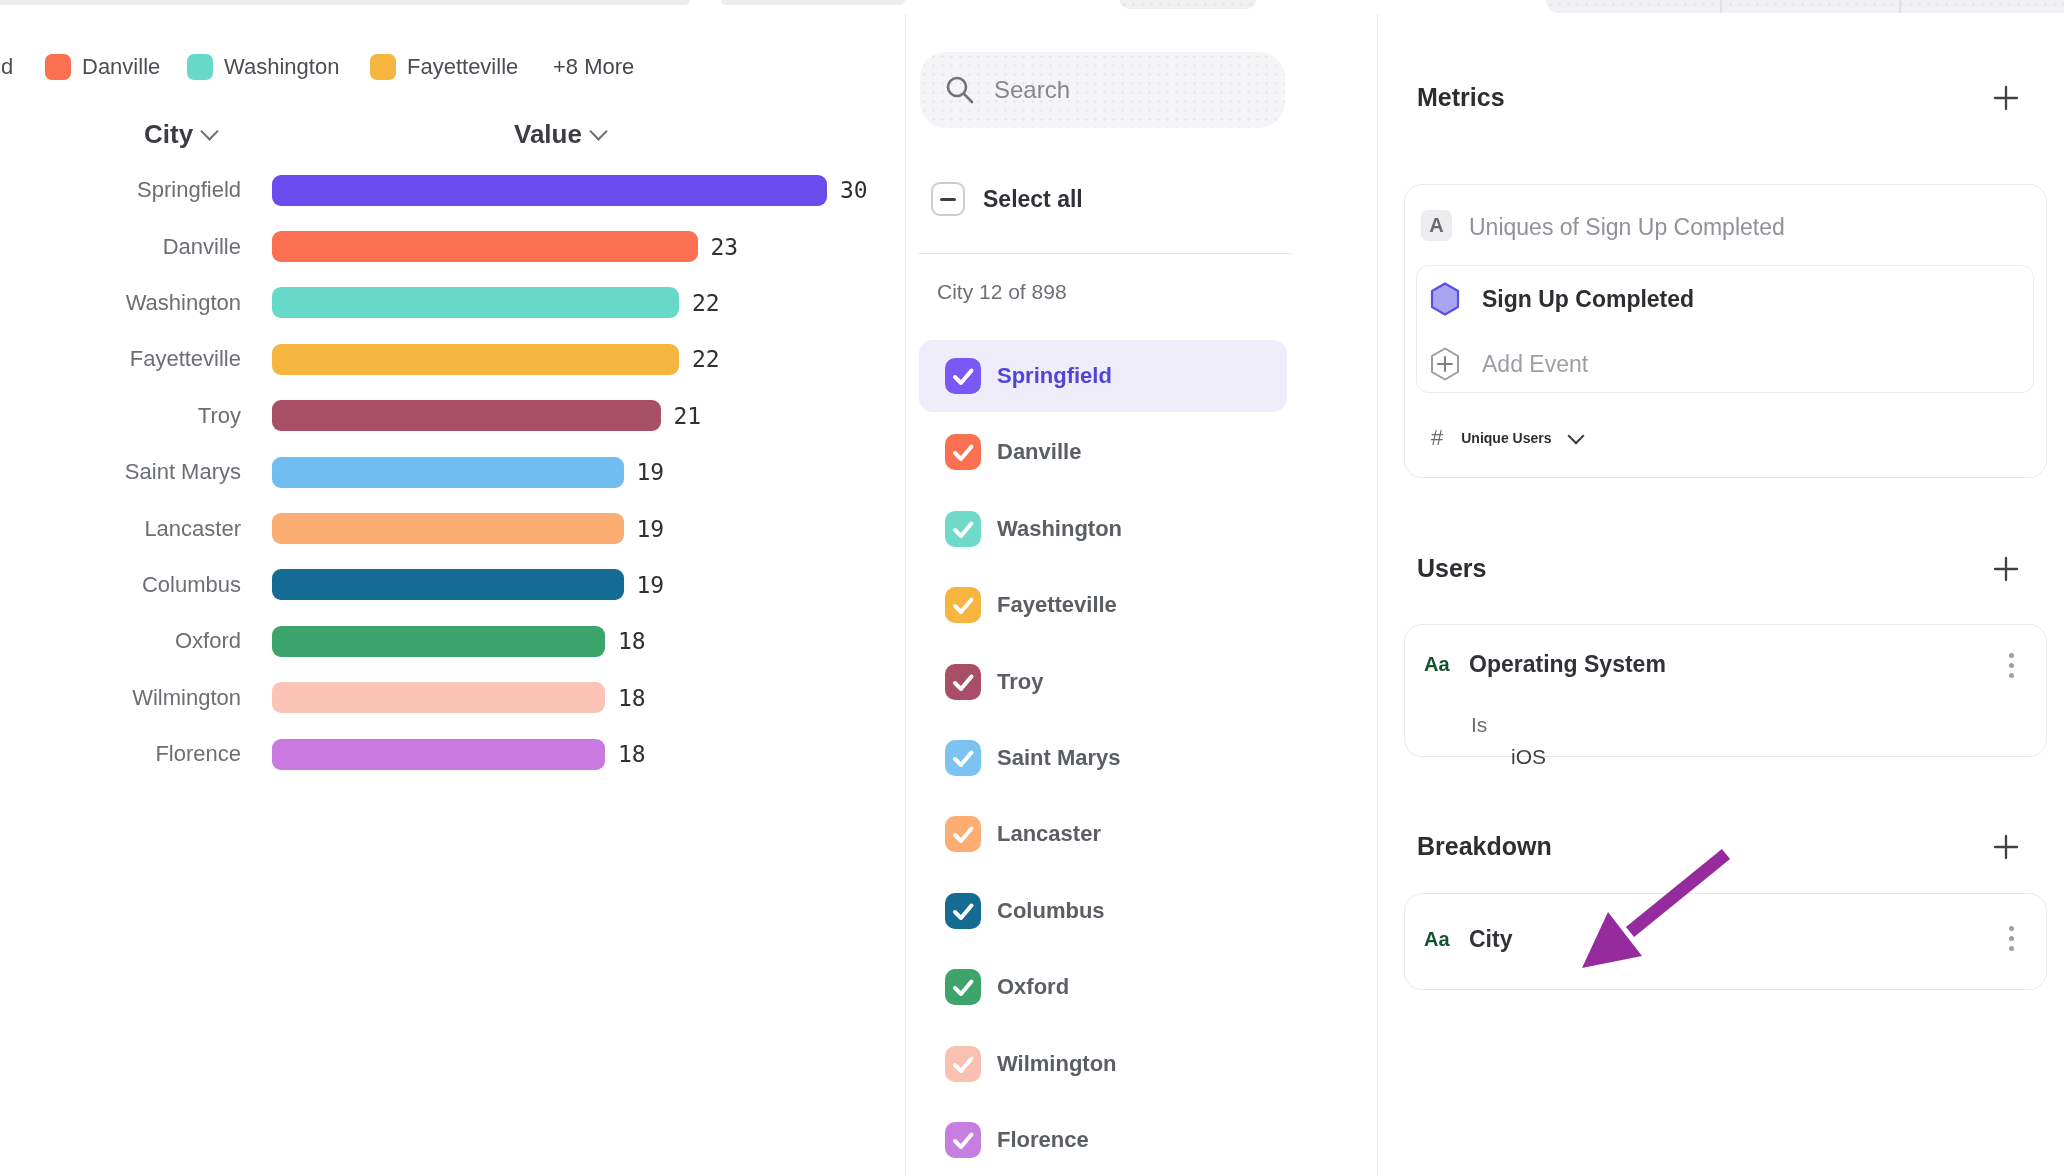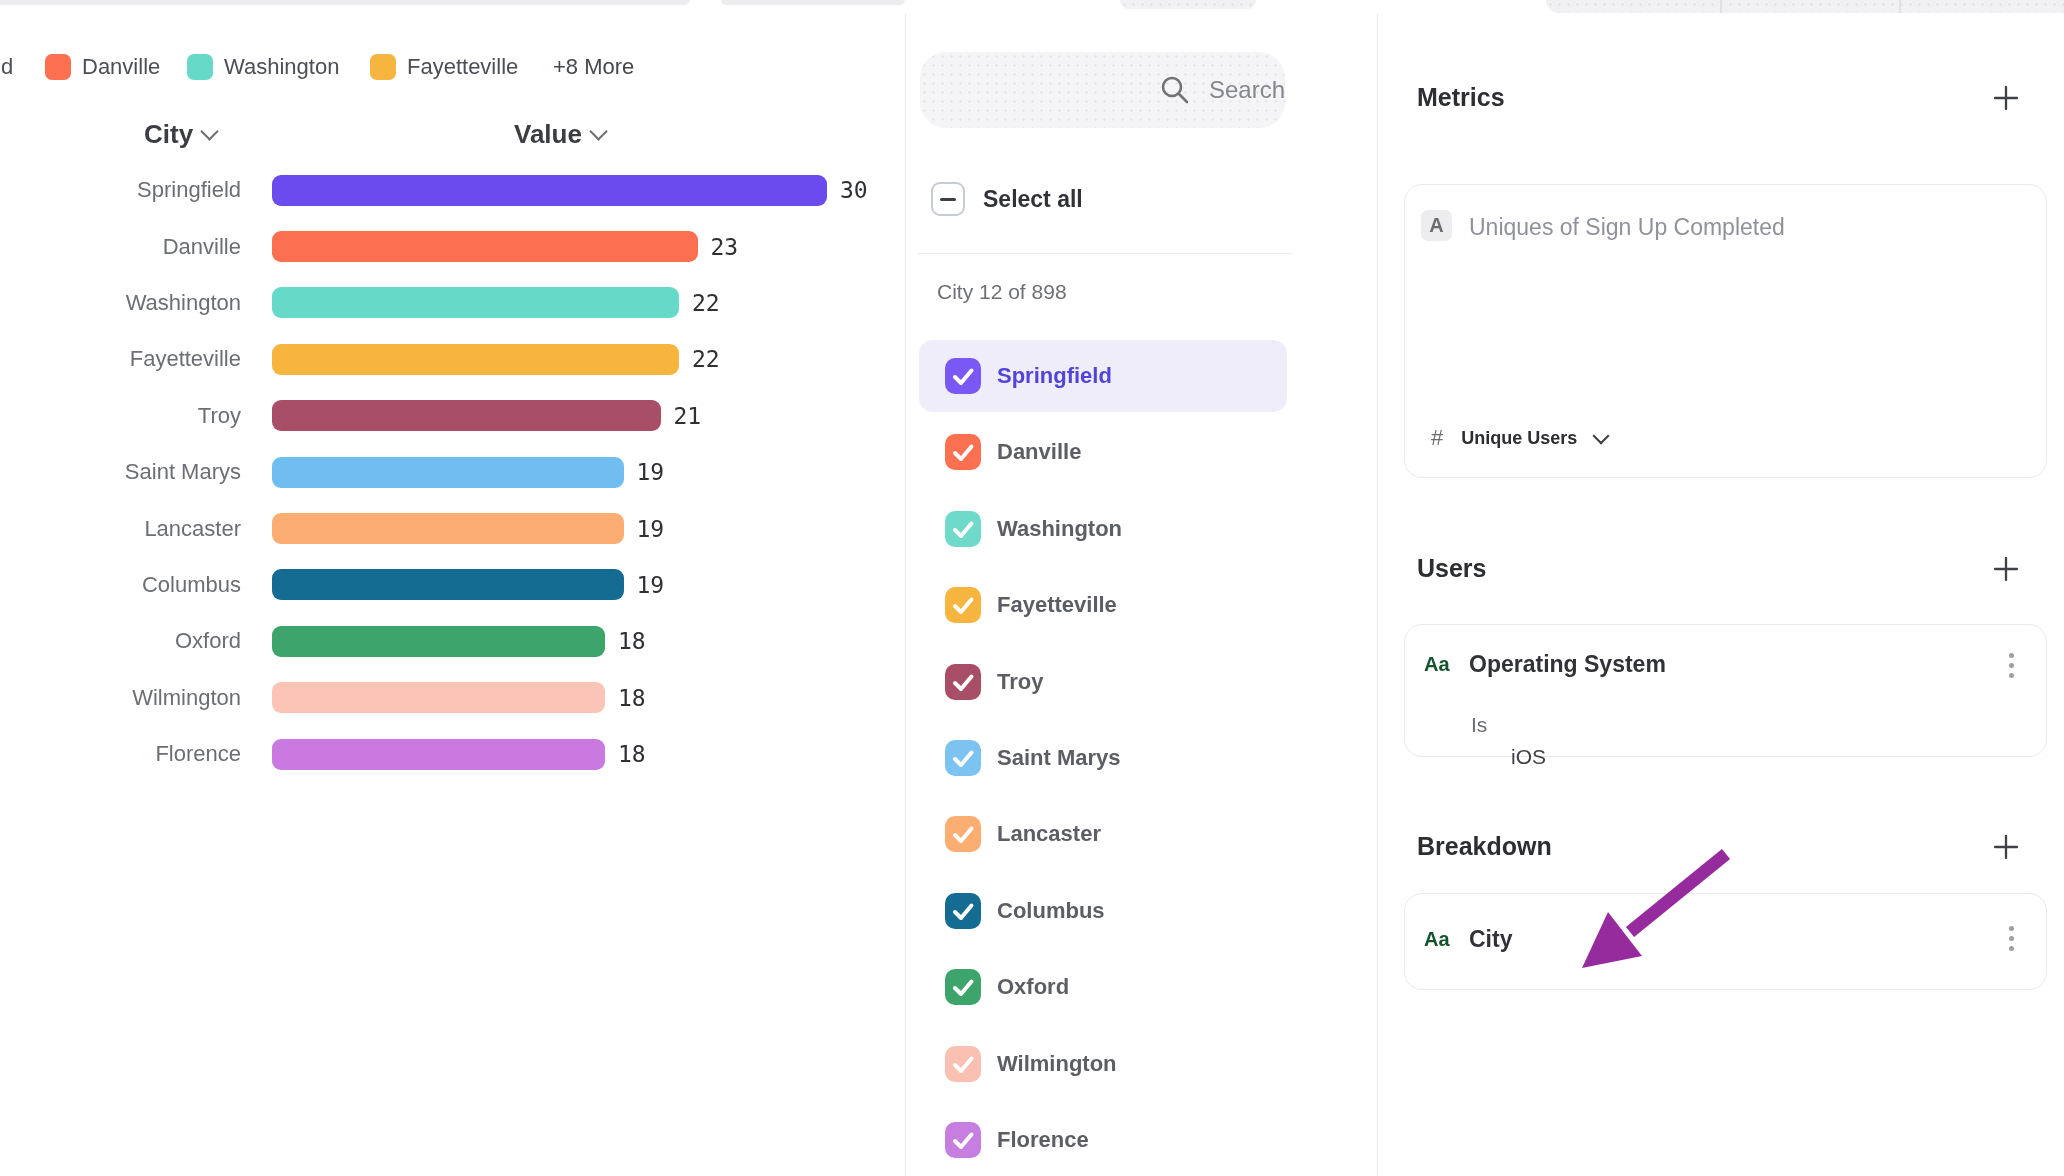--- a/index.html
+++ b/index.html
@@ -49,21 +49,21 @@
   .section-title{position:absolute;font-size:25px;font-weight:700;color:#2c2e32;}
   .plus-btn{position:absolute;width:28px;height:28px;}
   .card{position:absolute;background:#fff;border:1.5px solid #e9e9eb;border-radius:18px;box-sizing:border-box;}
   .inner-card{position:absolute;background:#fff;border:1.5px solid #ececee;border-radius:12px;box-sizing:border-box;}
   .letter-badge{position:absolute;width:31px;height:31px;border-radius:7px;background:#ededef;color:#6a6d70;
       font-size:20px;font-weight:600;display:flex;align-items:center;justify-content:center;}
   .muted-title{position:absolute;font-size:23px;color:#8f9298;font-weight:500;white-space:nowrap;}
   .event-name{position:absolute;font-size:23px;font-weight:700;color:#2c2e32;white-space:nowrap;}
   .add-event{position:absolute;font-size:23px;color:#9b9ea3;font-weight:500;white-space:nowrap;}
   .hash{position:absolute;font-size:22px;color:#6a6d70;font-weight:500;}
-  .measure{position:absolute;font-size:18px;font-weight:700;color:#2c2e32;}
+  .measure{position:absolute;font-size:14px;font-weight:700;color:#2c2e32;}
   .aa-badge{position:absolute;font-size:20px;font-weight:700;color:#14532d;}
   .prop-name{position:absolute;font-size:23px;font-weight:700;color:#303237;}
   .op-text{position:absolute;font-size:21px;color:#6a6d70;}
   .val-text{position:absolute;font-size:21px;color:#3f4246;font-weight:500;}
   .dots{position:absolute;display:flex;flex-direction:column;gap:5px;}
   .dots i{width:5px;height:5px;border-radius:50%;background:#9aa0a6;}
   .chev-dark{width:10px;height:10px;border-right:2.4px solid #3c3e42;border-bottom:2.4px solid #3c3e42;transform:rotate(45deg);}
 </style>
 </head>
 <body>
@@ -168,21 +168,21 @@
           <span class="cval">18</span>
         </div>
       </div>
   </div>
 
   <div class="vline" style="left:905px;top:14px;height:1162px;"></div>
   <div class="vline" style="left:1377px;top:14px;height:1162px;"></div>
 
   <div class="abs" style="left:906px;top:0;width:471px;height:1176px;">
 
-    <div class="search-box" style="left:14px;top:52px;width:365px;height:76px;justify-content:flex-end;">
+    <div class="search-box" style="left:14px;top:52px;width:365px;height:76px;">
       <svg width="32" height="32" viewBox="0 0 32 32" style="margin-left:24px;">
         <circle cx="13" cy="13" r="9" fill="none" stroke="#6f7276" stroke-width="2.6"></circle>
         <line x1="20" y1="20" x2="28" y2="28" stroke="#6f7276" stroke-width="2.6" stroke-linecap="round"></line>
       </svg>
       <span class="ph">Search</span>
     </div>
 
     <div class="abs" style="left:25px;top:182px;display:flex;align-items:center;gap:18px;">
       <div class="minusbox">
         <div class="minus"></div>
@@ -290,20 +290,35 @@
 
     <div class="section-title" style="left:39px;top:83px;">Metrics</div>
     <svg class="plus-btn" style="left:614px;top:84px;" viewBox="0 0 28 28">
       <path d="M14 3v22M3 14h22" stroke="#3f4145" stroke-width="2.3" stroke-linecap="round" fill="none"></path>
     </svg>
 
     <div class="card" style="left:26px;top:184px;width:643px;height:294px;">
       <div class="letter-badge" style="left:16px;top:25px;">A</div>
       <div class="muted-title" style="left:64px;top:29px;">Uniques of Sign Up Completed</div>
 
+      <div class="inner-card" style="left:11px;top:80px;width:618px;height:128px;">
+        <div class="abs" style="left:13px;top:16px;display:flex;align-items:center;gap:22px;">
+          <svg width="30" height="34" viewBox="0 0 30 34">
+            <polygon points="15,1.5 28,9 28,25 15,32.5 2,25 2,9" fill="#ABA5F1" stroke="#5B50E6" stroke-width="2.2" stroke-linejoin="round"></polygon>
+          </svg>
+          <span class="event-name" style="position:static;">Sign Up Completed</span>
+        </div>
+        <div class="abs" style="left:13px;top:81px;display:flex;align-items:center;gap:22px;">
+          <svg width="30" height="34" viewBox="0 0 30 34">
+            <polygon points="15,1.5 28,9 28,25 15,32.5 2,25 2,9" fill="none" stroke="#9b9ea3" stroke-width="2" stroke-linejoin="round"></polygon>
+            <path d="M15 10v14M8 17h14" stroke="#7c7f84" stroke-width="2" stroke-linecap="round"></path>
+          </svg>
+          <span class="add-event" style="position:static;">Add Event</span>
+        </div>
+      </div>
 
       <div class="abs" style="left:26px;top:240px;display:flex;align-items:center;gap:18px;">
         <span class="hash" style="position:static;">#</span>
         <span class="measure" style="position:static;">Unique Users</span>
         <span class="chev-dark" style="margin-top:-4px;"></span>
       </div>
     </div>
 
     <div class="section-title" style="left:39px;top:554px;">Users</div>
     <svg class="plus-btn" style="left:614px;top:555px;" viewBox="0 0 28 28">

